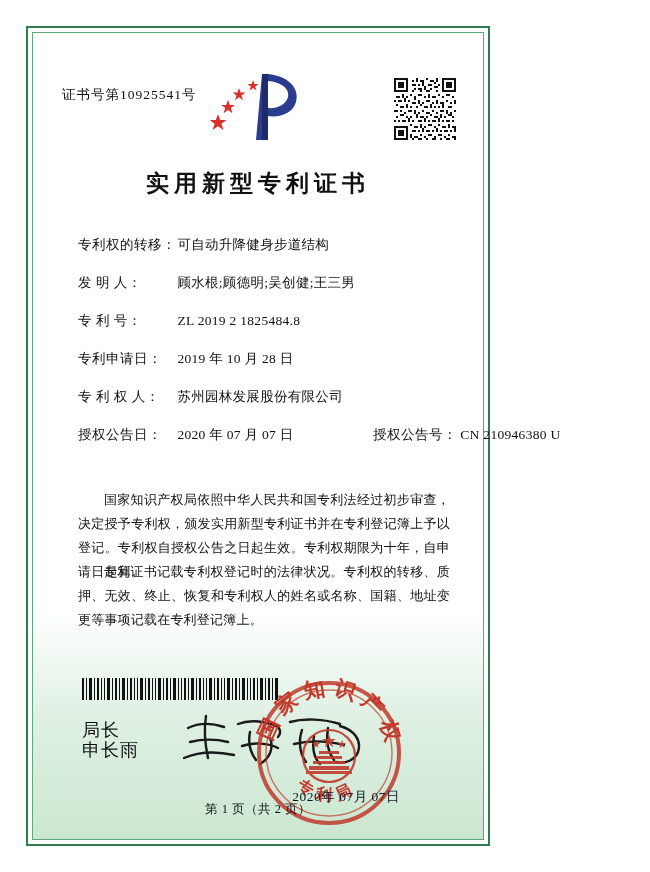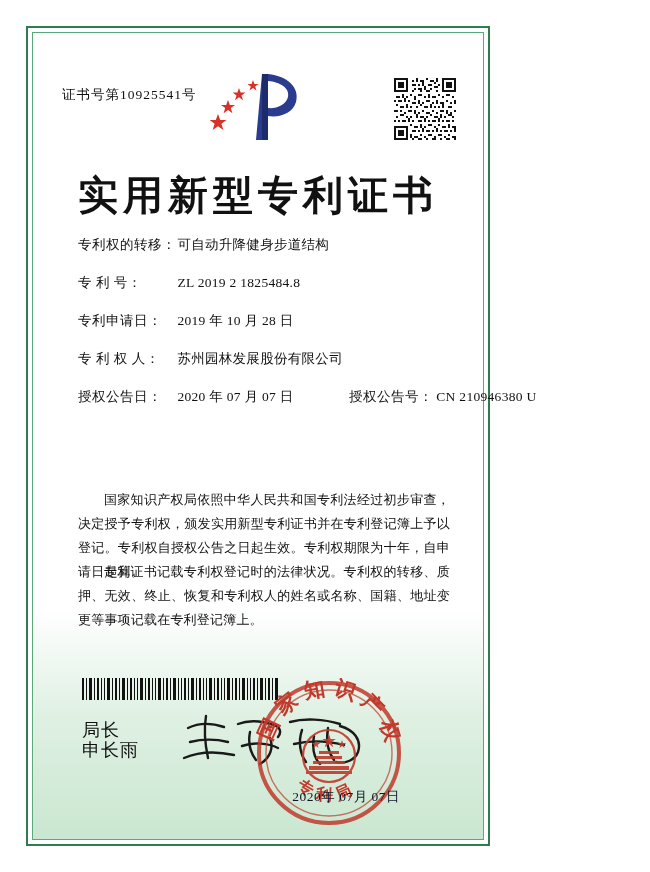--- a/index.html
+++ b/index.html
@@ -80,21 +80,21 @@
     top: 30px;
     width: 62px;
     height: 62px;
   }
   .title {
     position: absolute;
     left: 0;
     right: 0;
     top: 120px;
     text-align: center;
-    font-size: 40px;
+    font-size: 23px;
     font-weight: bold;
     letter-spacing: 5px;
     color: #111;
     font-family: Liberation Mono, monospace;
   }
   
   .fields {
     position: absolute;
     left: 18px;
     right: 0px;
@@ -112,21 +112,21 @@
     width: 96px;
     letter-spacing: 0.5px;
   }
   .field-value {
     display: inline-block;
     letter-spacing: 0.3px;
     text-align: right;
   }
   .field-row .second-label {
     display: inline-block;
-    margin-left: 52px;
+    margin-left: 76px;
     letter-spacing: 0.5px;
   }
   
   .para {
     position: absolute;
     left: 18px;
     right: 6px;
     font-size: 13px;
     line-height: 24px;
     color: #111;
@@ -375,20 +375,24 @@
     </div>
 
     <div class="title">实用新型专利证书</div>
 
     <div class="fields">
       <div class="field-row">
         <span class="field-label">专利权的转移：</span>
         <span class="field-value">可自动升降健身步道结构</span>
       </div>
       <div class="field-row">
+        <span class="field-label">发 明 人：</span>
+        <span class="field-value">顾水根;顾德明;吴创健;王三男</span>
+      </div>
+      <div class="field-row">
         <span class="field-label">专 利 号：</span>
         <span class="field-value">ZL 2019 2 1825484.8</span>
       </div>
       <div class="field-row">
         <span class="field-label">专利申请日：</span>
         <span class="field-value">2019 年 10 月 28 日</span>
       </div>
       <div class="field-row">
         <span class="field-label">专 利 权 人：</span>
         <span class="field-value">苏州园林发展股份有限公司</span>
@@ -515,15 +519,16 @@
           <polygon points="75,56 76.6,61 81.8,61 77.6,64.1 79.2,69.2 75,66 70.8,69.2 72.4,64.1 68.2,61 73.4,61"></polygon>
           <polygon points="62,62 63,65 66.2,65 63.6,66.9 64.6,70 62,68.1 59.4,70 60.4,66.9 57.8,65 61,65"></polygon>
           <polygon points="88,62 89,65 92.2,65 89.6,66.9 90.6,70 88,68.1 85.4,70 86.4,66.9 83.8,65 87,65"></polygon>
           <rect x="52" y="93" width="46" height="3"></rect>
         </g>
       </svg>
     </div>
 
     <div class="seal-date">2020年 07月 07日</div>
 
+    <div class="page-no">第 1 页（共 2 页）</div>
 
   </div>
 </div>
 
 </body></html>

